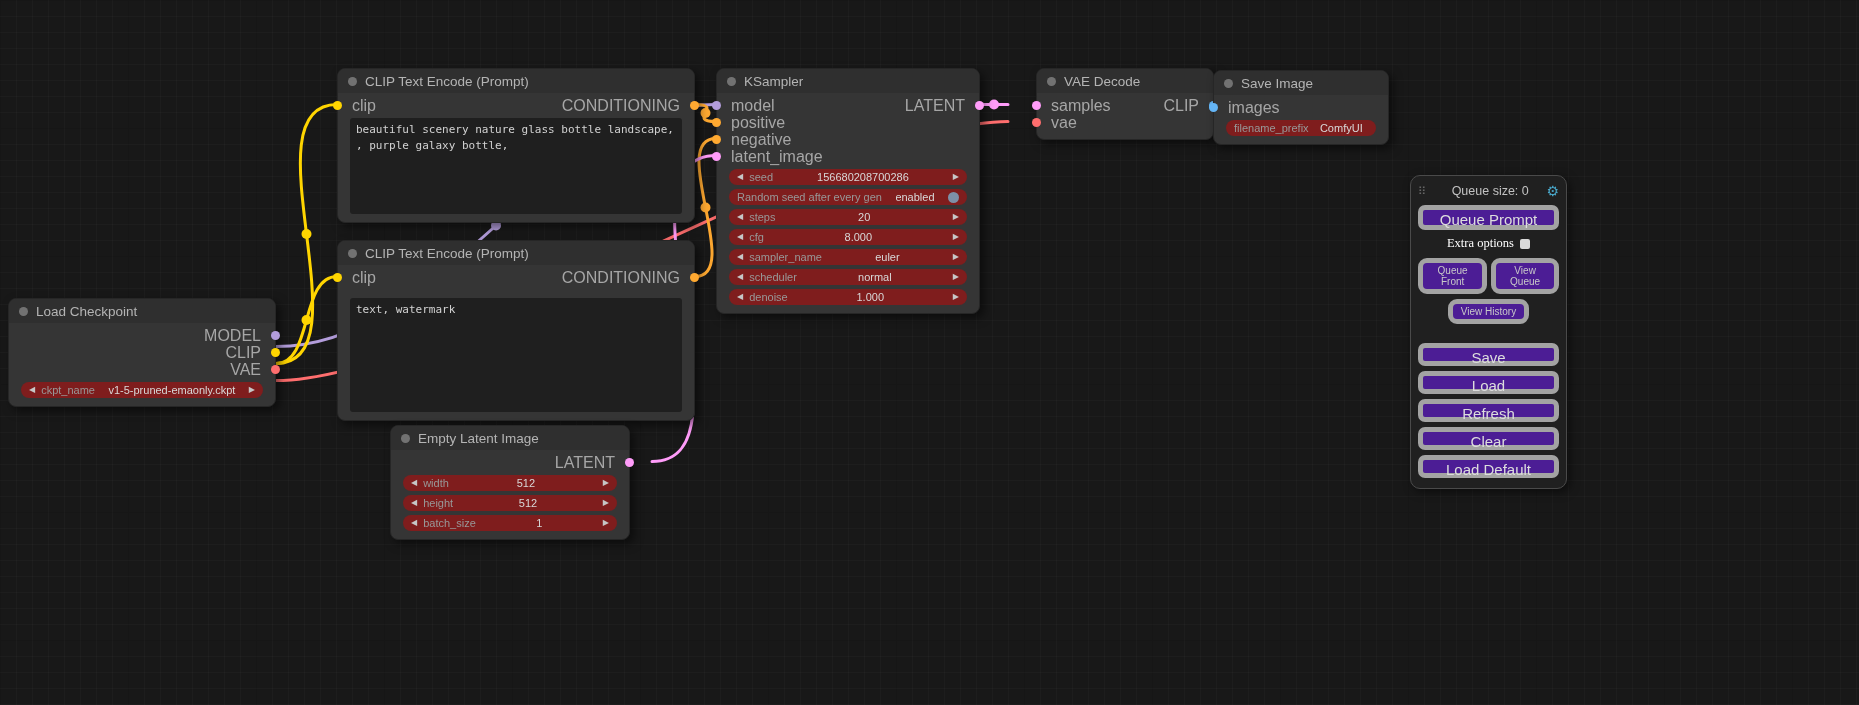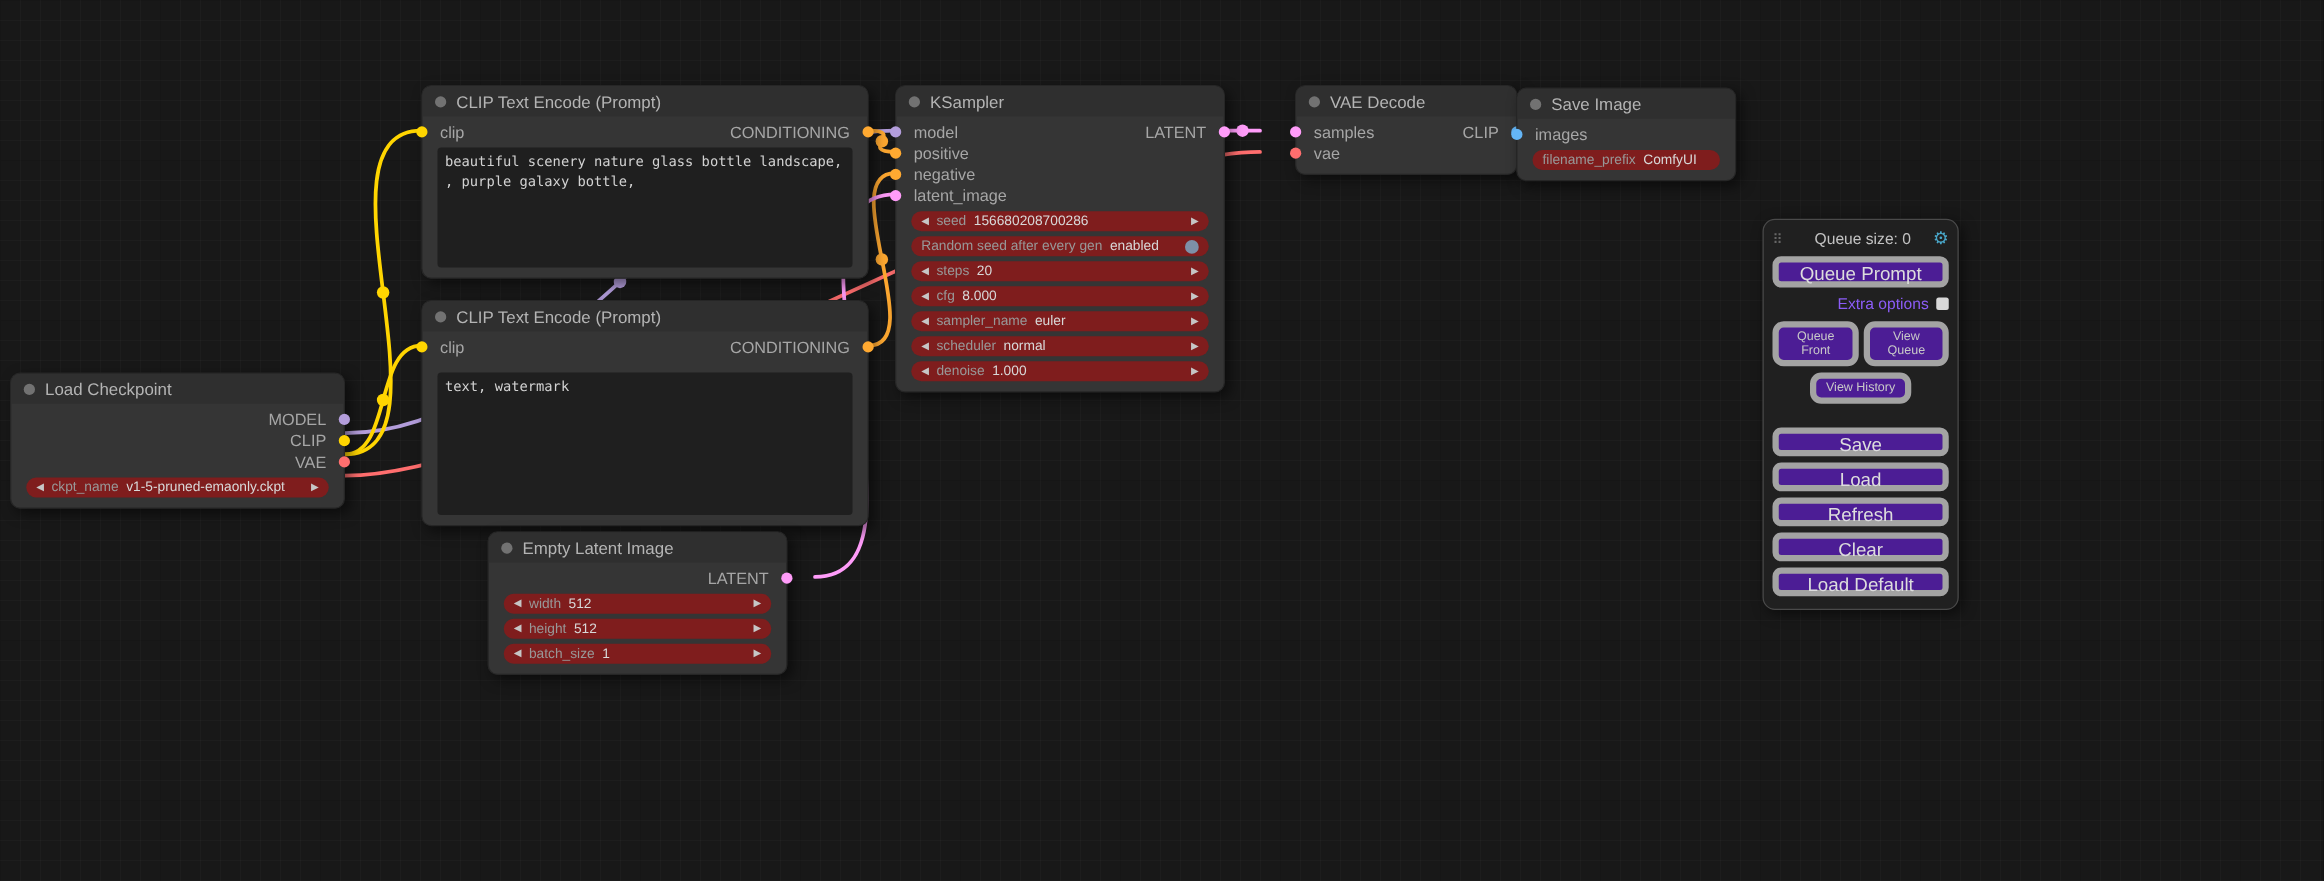--- a/index.html
+++ b/index.html
@@ -22,53 +22,53 @@
   }
   .node-title{
     height:24px;display:flex;align-items:center;gap:8px;padding:0 10px;
     background:#2f2f2f;border-radius:7px 7px 0 0;color:#b4b4b4;font-size:13.5px;
     cursor:move;
   }
   .collapse-dot{width:9px;height:9px;border-radius:50%;background:#8a8a8a;opacity:.75;flex:none;}
   .node-body{padding:4px 0 8px;}
   .slot-row{
     display:flex;justify-content:space-between;align-items:center;
-    height:17px;padding:0 14px;position:relative;font-size:13px;color:#a6a6a6;
+    height:17px;padding:0 14px;position:relative;font-size:16px;color:#a6a6a6;
   }
   .slot-label{pointer-events:none;}
   .dot{position:absolute;top:calc(50% - 4.5px);width:9px;height:9px;border-radius:50%;background:#888;cursor:crosshair;}
   .dot.in{left:-5px;}
   .dot.out{right:-5px;}
   .widget{
     height:16px;margin:4px 12px 0;background:#7f1d1d;border-radius:8px;
     display:flex;align-items:center;padding:0 8px;font-size:11px;color:#989898;
     gap:6px;cursor:pointer;
   }
-  .widget .w-value{flex:1;text-align:left;color:#d8d8d8;white-space:nowrap;overflow:hidden;}
+  .widget .w-value{flex:1;text-align:center;color:#d8d8d8;white-space:nowrap;overflow:hidden;}
   .widget .arrow{color:#c6c6c6;font-size:8px;line-height:1;font-family:"DejaVu Sans",sans-serif;}
   .knob{width:11px;height:11px;border-radius:50%;background:#7d90a8;flex:none;}
   .prompt-text{
     display:block;box-sizing:border-box;width:calc(100% - 24px);margin:4px 12px 0;
     background:#1f1f1f;border:none;border-radius:3px;color:#d2d2d2;
     font-family:"DejaVu Sans Mono",monospace;font-size:11px;line-height:1.45;
     padding:4px 6px;resize:none;outline:none;
   }
   
   .menu{
     position:absolute;left:1410px;top:175px;width:157px;z-index:3;box-sizing:border-box;
     background:#202020;border:1px solid #4a4a4a;border-radius:10px;
     padding:6px 7px 10px;color:#ccc;box-shadow:3px 3px 10px rgba(0,0,0,.5);
   }
   .menu-header{display:flex;align-items:center;height:18px;margin-bottom:5px;}
   .drag-handle{color:#666;font-size:11px;cursor:move;width:16px;font-family:"DejaVu Sans",sans-serif;}
   .queue-size{flex:1;text-align:center;font-size:12.5px;color:#c2c2c2;}
   .gear{color:#49a7c9;font-size:14px;cursor:pointer;font-family:"DejaVu Sans",sans-serif;}
   .btn{background:#4c1d95;border:5px solid #a3a3a3;color:#ddd;font-family:inherit;cursor:pointer;}
   .btn-primary{display:block;width:100%;height:25px;border-radius:7px;font-size:15px;margin-bottom:6px;}
-  .extra-row{display:flex;align-items:center;justify-content:flex-end;gap:6px;font-size:12.5px;color:#8b5cf6;margin:2px 0 7px;}
+  .extra-row{display:flex;align-items:center;justify-content:center;gap:6px;font-size:12.5px;color:#ffffff;margin:2px 0 7px;font-family:Liberation Serif, serif;}
   .checkbox{width:10px;height:10px;background:#d9d9d9;border-radius:2px;cursor:pointer;}
   .small-row{display:flex;gap:4px;justify-content:center;margin-bottom:5px;}
   .btn-small{border-radius:9px;font-size:10px;color:#c8c8c8;padding:2px 8px;}
   .list-gap{height:9px;}
   .btn-list{display:block;width:100%;height:23px;border-radius:7px;font-size:15px;margin-top:5px;}
 </style>
 </head>
 <body>
 
 <div class="canvas">

